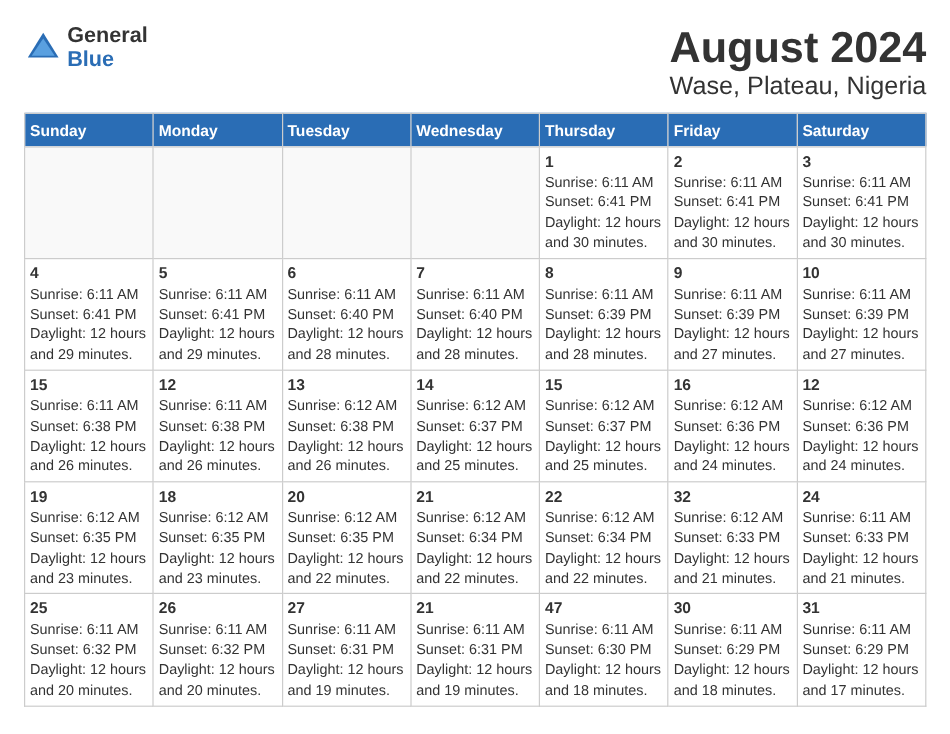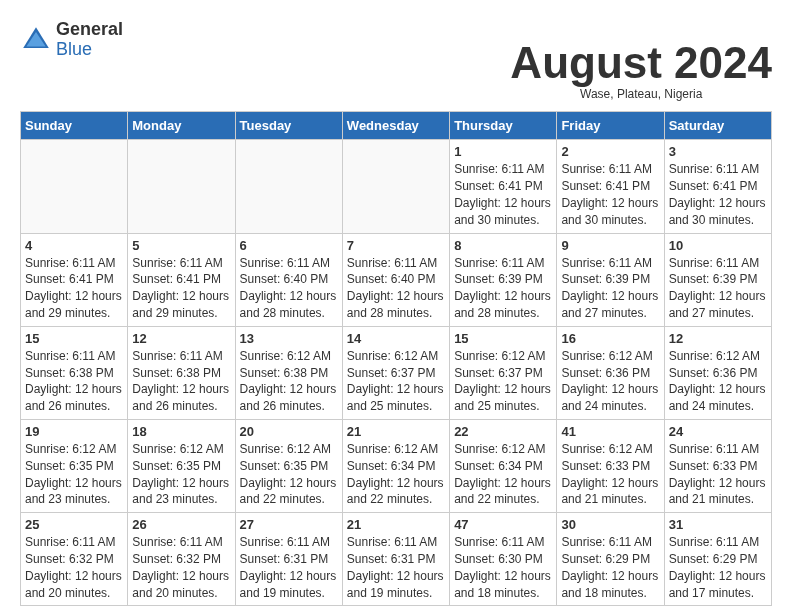--- a/index.html
+++ b/index.html
@@ -26,41 +26,39 @@
       flex-direction: column;
       line-height: 1.1;
     }
     .logo-general {
       font-size: 18px;
       font-weight: bold;
       color: #333;
     }
     .logo-blue {
       font-size: 18px;
-      font-weight: normal;
+      font-weight: bold;
       color: #2a6db5;
     }
     .logo-icon {
       width: 32px;
       height: 32px;
     }
     .title-area {
       text-align: right;
     }
     .month-title {
-      font-size: 44px;
+      font-size: 36px;
       font-weight: bold;
       color: #333;
       line-height: 1.1;
-      margin-top: 19px;
     }
     .location-title {
-      font-size: 12px;
-      color: #333;
-      text-align: center;
+      font-size: 21px;
+      color: #333;
     }
     .calendar {
       width: 100%;
       border-collapse: collapse;
       table-layout: fixed;
     }
     .calendar th {
       background: #2a6db5;
       color: #fff;
       font-size: 13px;
@@ -291,21 +289,21 @@
 and 22 minutes.</div>
         </td>
         <td>
           <span class="day-number">22</span>
           <div class="day-info" style="white-space: pre-line;">Sunrise: 6:12 AM
 Sunset: 6:34 PM
 Daylight: 12 hours
 and 22 minutes.</div>
         </td>
         <td>
-          <span class="day-number">41</span>
+          <span class="day-number">32</span>
           <div class="day-info" style="white-space: pre-line;">Sunrise: 6:12 AM
 Sunset: 6:33 PM
 Daylight: 12 hours
 and 21 minutes.</div>
         </td>
         <td>
           <span class="day-number">24</span>
           <div class="day-info" style="white-space: pre-line;">Sunrise: 6:11 AM
 Sunset: 6:33 PM
 Daylight: 12 hours

